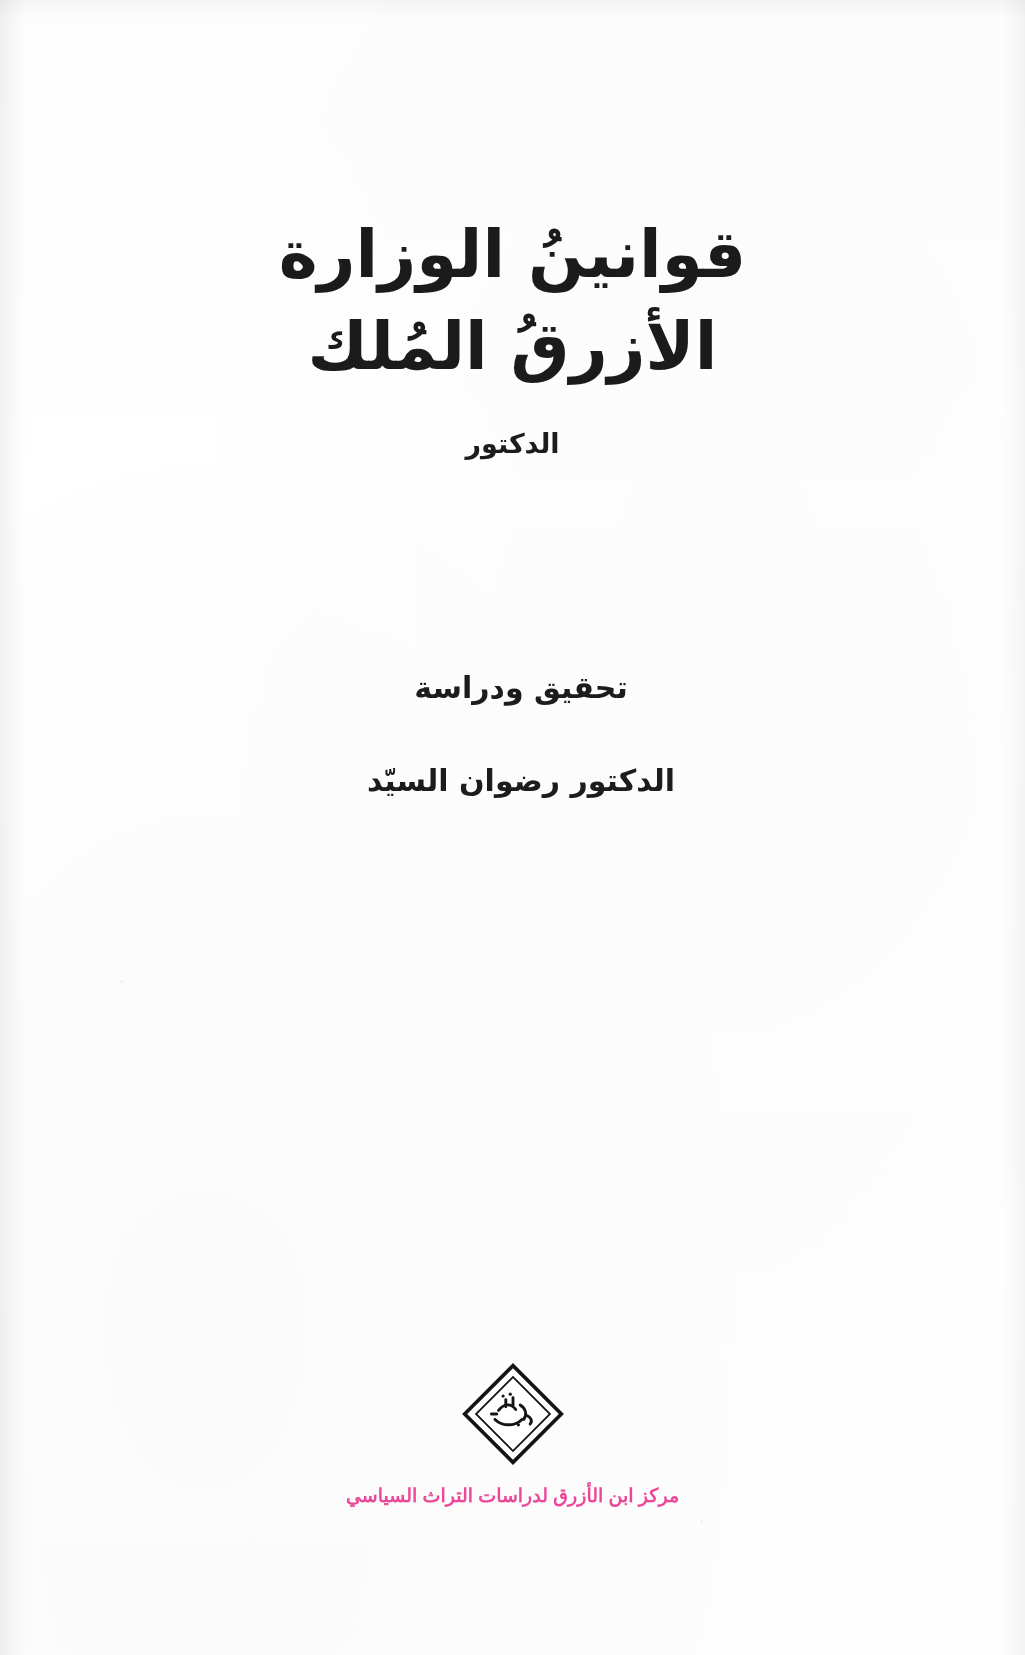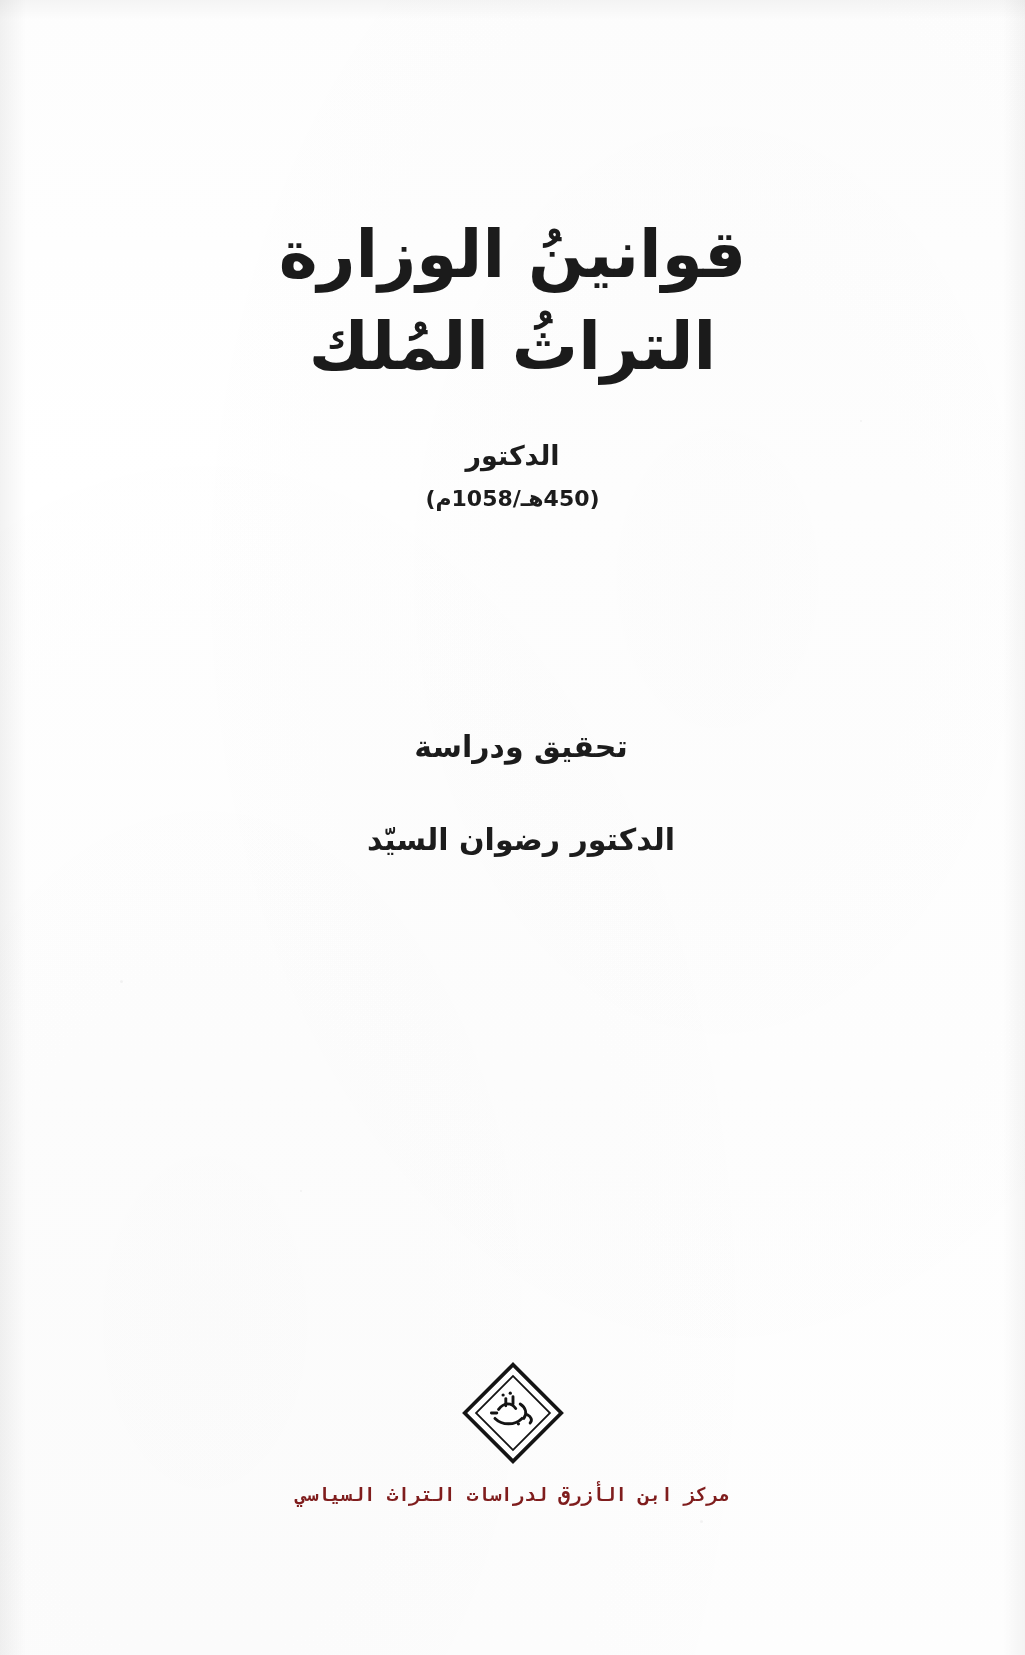--- a/index.html
+++ b/index.html
@@ -45,21 +45,20 @@
     background: linear-gradient(180deg, rgba(0,0,0,0.035) 0%, rgba(0,0,0,0) 100%);
     pointer-events: none;
   }
 
   .content {
     position: absolute;
     inset: 0;
     display: flex;
     flex-direction: column;
     align-items: center;
-    gap: 12px;
   }
 
   .title-block {
     margin-top: 212px;
     text-align: center;
     width: 100%;
   }
   .title-line {
     font-family: "DejaVu Sans", "Liberation Sans", sans-serif;
     font-weight: 700;
@@ -133,24 +132,24 @@
     width: 108px;
     height: 108px;
     display: block;
   }
 
   .publisher-names {
     margin-top: 16px;
     text-align: center;
   }
   .publisher-ar {
-    font-family: Liberation Mono, monospace;
+    font-family: Liberation Sans, sans-serif;
     font-weight: 700;
     font-size: 19px;
-    color: #7f1d1d;
+    color: #ec4899;
     letter-spacing: 0.5px;
   }
   .publisher-en {
     font-family: "Liberation Sans", sans-serif;
     font-weight: 700;
     font-size: 18.5px;
     color: #141414;
     margin-top: 4px;
     direction: ltr;
     letter-spacing: 0.1px;
@@ -175,26 +174,25 @@
   <div class="speckle" style="left:120px; top:980px; width:3px; height:3px;"></div>
   <div class="speckle" style="left:860px; top:420px; width:2px; height:2px;"></div>
   <div class="speckle" style="left:300px; top:1190px; width:2px; height:2px;"></div>
   <div class="speckle" style="left:700px; top:1520px; width:3px; height:3px;"></div>
 </div>
 
 <div class="content">
 
   <div class="title-block">
     <div class="title-line first">قوانينُ الوزارة</div>
-    <div class="title-line second">التراثُ المُلك</div>
+    <div class="title-line second">الأزرقُ المُلك</div>
   </div>
 
   <div class="author-block">
     <div class="author-short">الدكتور</div>
-    <div class="author-dates">(450هـ/1058م)</div>
   </div>
 
   <div class="editor-block">
     <div class="editor-role">تحقيق ودراسة</div>
     <div class="editor-name">الدكتور رضوان السيّد</div>
   </div>
 
   <div class="publisher-block">
 
     <span class="logo-wrap">

